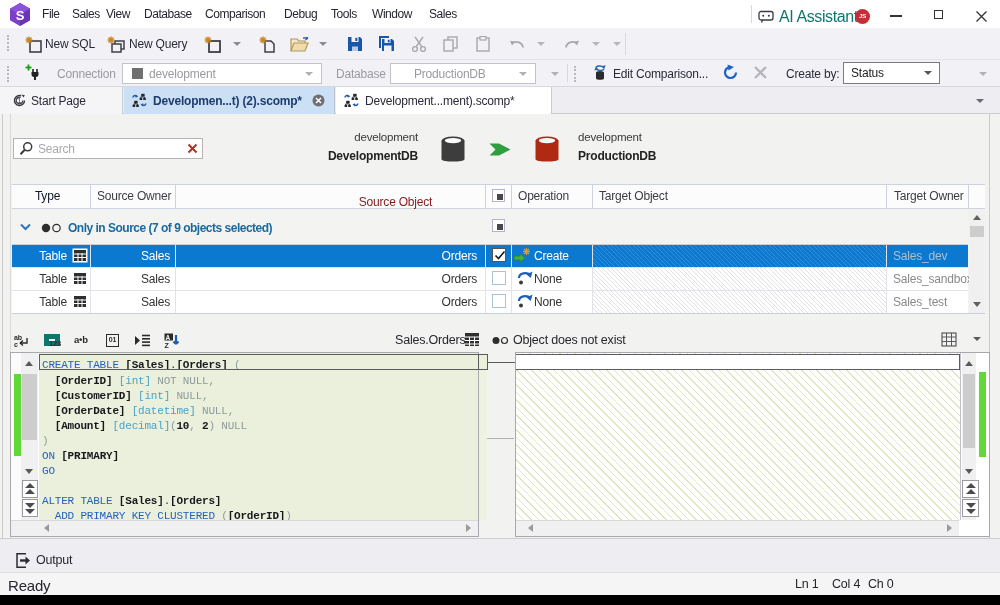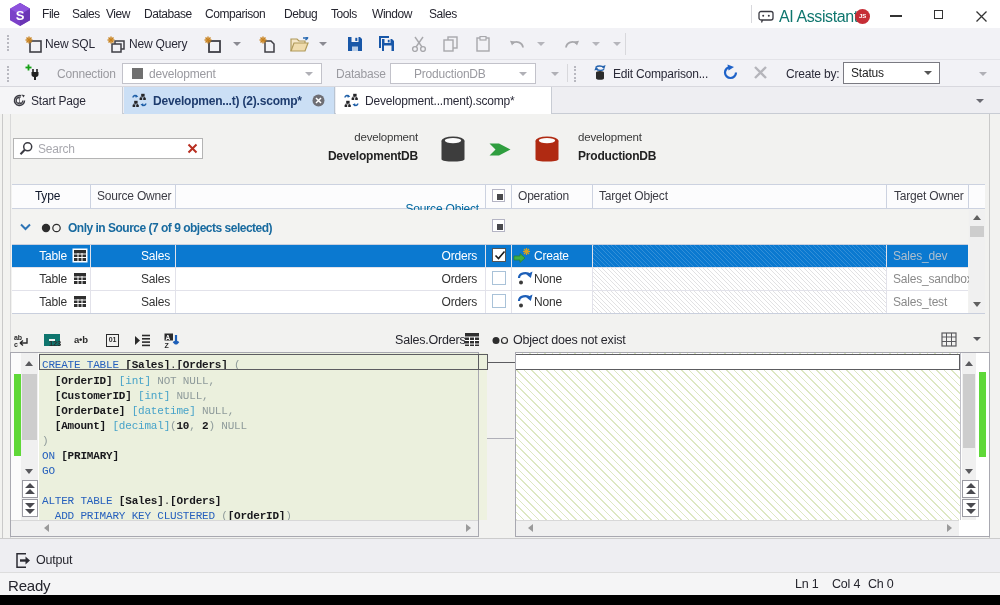--- a/index.html
+++ b/index.html
@@ -326,21 +326,21 @@
     <ellipse cx="13" cy="4.6" rx="8.2" ry="2.7" fill="#fcfcfc"></ellipse>
   </svg>
   <div class="abs" style="left:578px;top:131px;font-size:11.5px;color:#3a3a3a">development</div>
   <div class="abs" style="left:578px;top:149px;font-size:12px;font-weight:bold;color:#222">ProductionDB</div>
 
   <div class="abs" id="grid" style="left:12px;top:184px;width:973px;height:130px">
 
     <div class="abs" style="left:0;top:0;width:973px;height:25px;background:#fcfcfd;border-top:1px solid #ccd2e0;border-bottom:1px solid #ccd2e0"></div>
     <div class="abs" style="left:0;top:5px;width:71px;text-align:center;color:#0f172a">Type</div>
     <div class="abs" style="left:85px;top:5px;color:#3c3c44">Source Owner</div>
-    <div class="abs" style="left:300px;top:18px;width:167px;text-align:right;color:#0369a1">Source Object</div>
+    <div class="abs" style="left:300px;top:11px;width:167px;text-align:center;color:#7f1d1d">Source Object</div>
     <div class="abs" style="left:480px;top:5px;width:13px;height:13px;background:#fff;border:1px solid #b4b4c4"></div>
     <div class="abs" style="left:485px;top:10px;width:6px;height:6px;background:#48484c"></div>
     <div class="abs" style="left:506px;top:5px;color:#3c3c44">Operation</div>
     <div class="abs" style="left:587px;top:5px;color:#3c3c44">Target Object</div>
     <div class="abs" style="left:882px;top:5px;color:#3c3c44">Target Owner</div>
     <div class="abs" style="left:78px;top:1px;width:1px;height:24px;background:#ccd2e0"></div>
     <div class="abs" style="left:163px;top:1px;width:1px;height:24px;background:#ccd2e0"></div>
     <div class="abs" style="left:473px;top:1px;width:1px;height:24px;background:#ccd2e0"></div>
     <div class="abs" style="left:499px;top:1px;width:1px;height:24px;background:#ccd2e0"></div>
     <div class="abs" style="left:580px;top:1px;width:1px;height:24px;background:#ccd2e0"></div>

